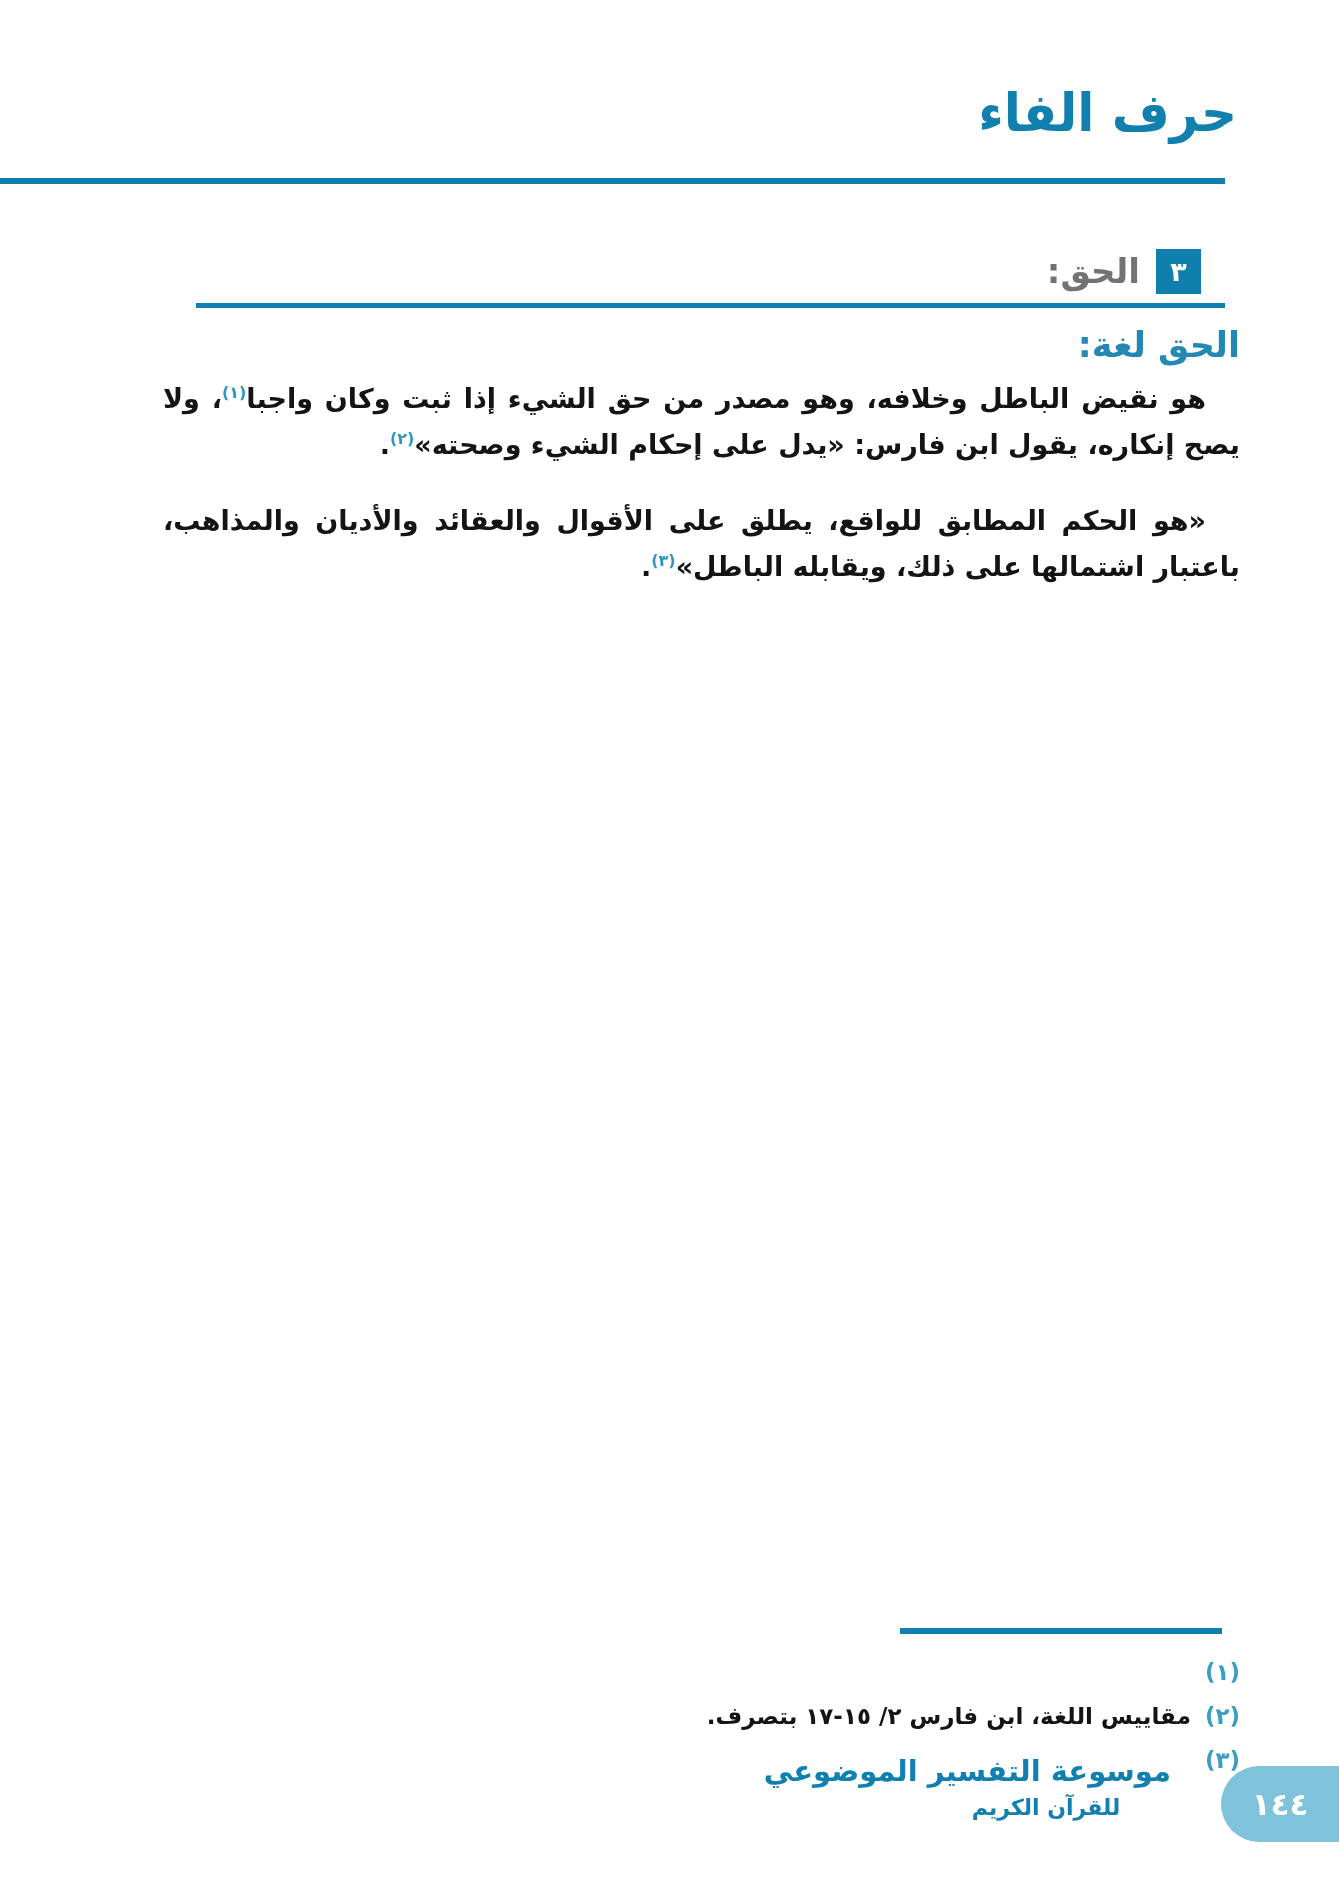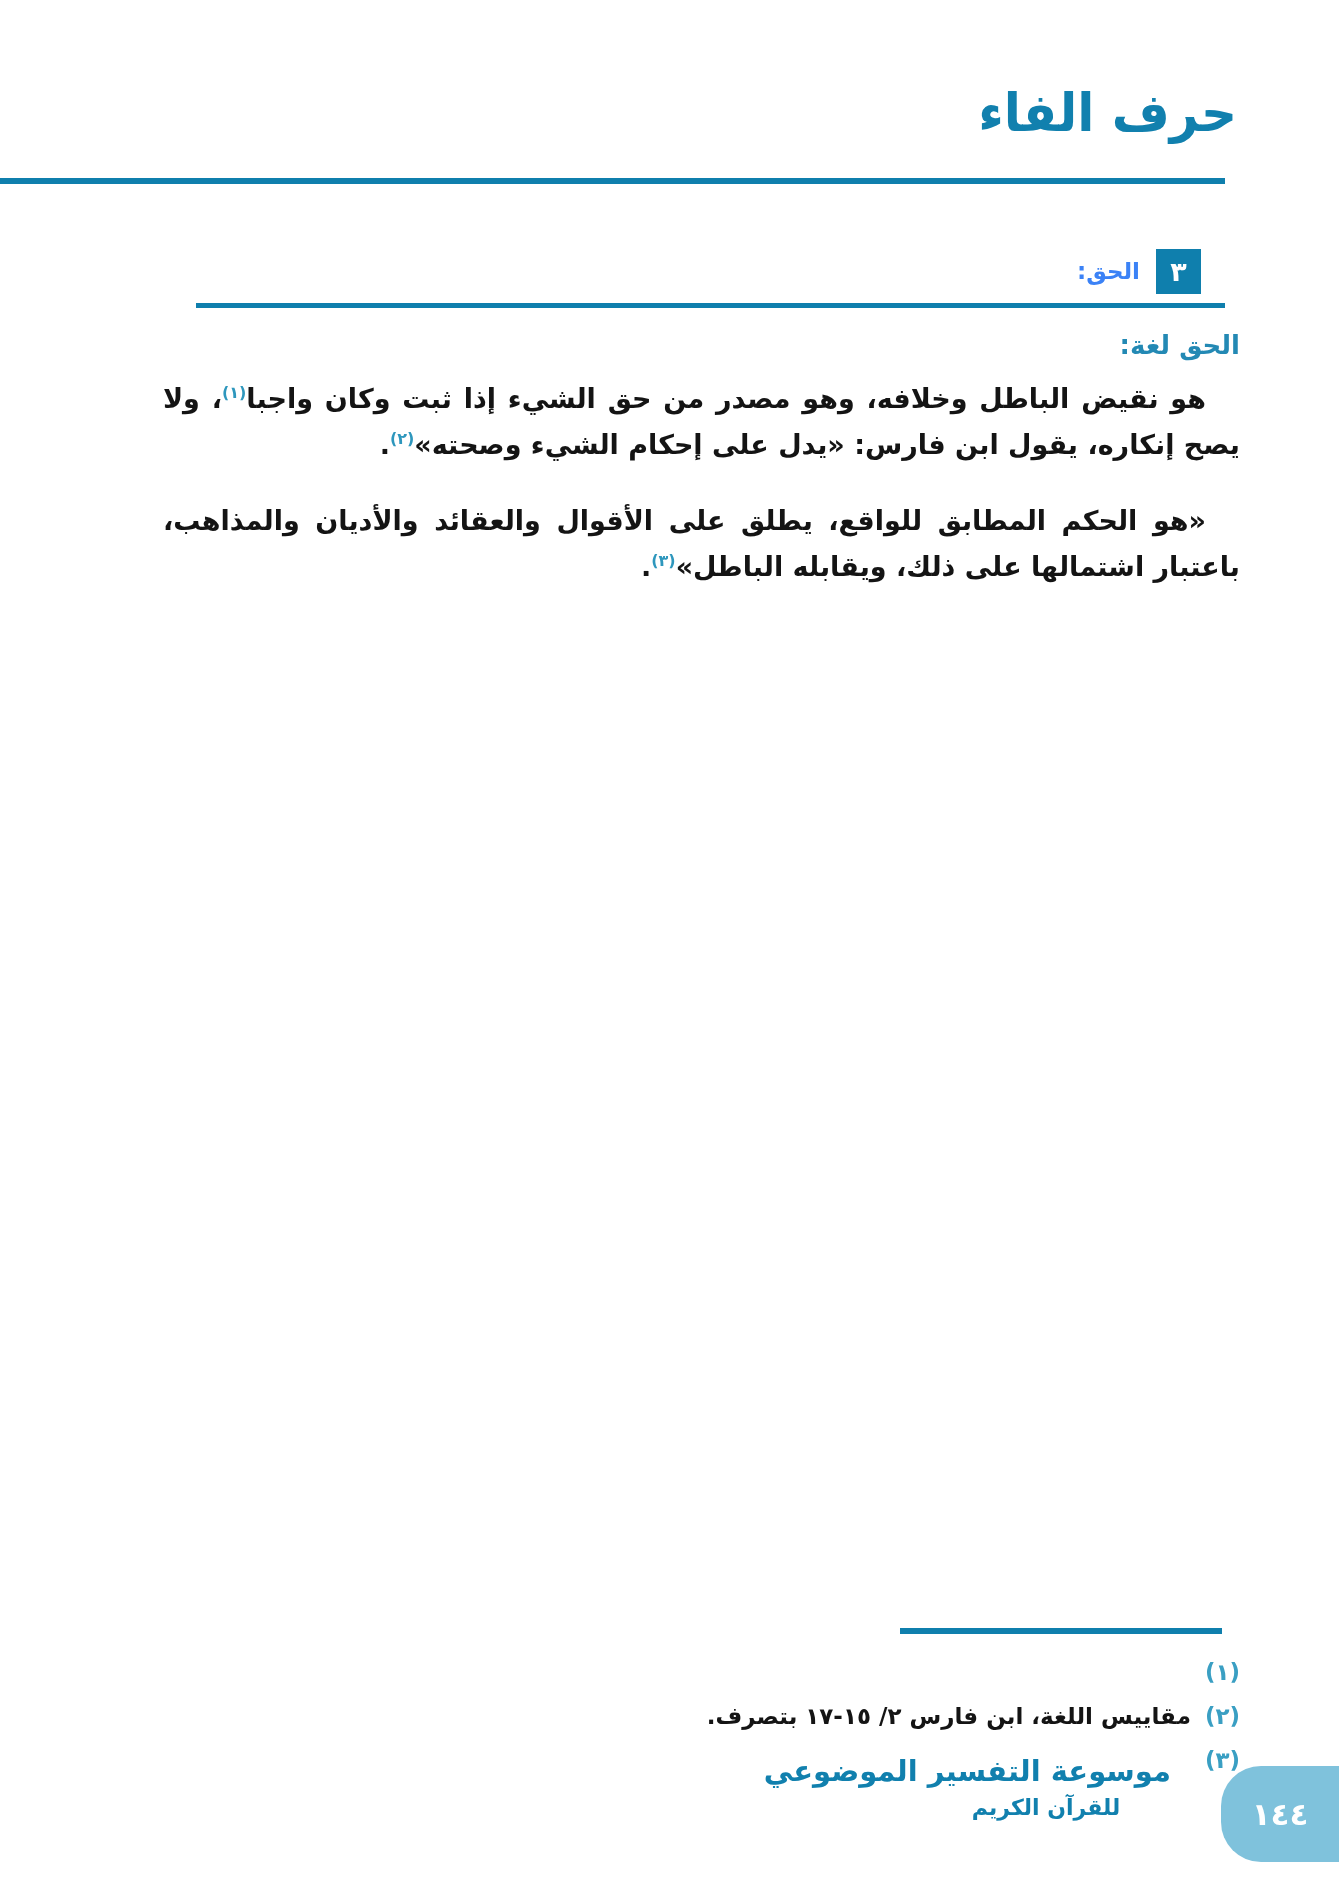--- a/index.html
+++ b/index.html
@@ -29,33 +29,33 @@
   .section-row{
     position:absolute;top:249px;right:138px;
     display:flex;align-items:center;gap:16px;
   }
   .section-num-box{
     width:45px;height:45px;background:#0f7fad;
     color:#ffffff;font-size:27px;font-weight:bold;
     display:flex;align-items:center;justify-content:center;
   }
   .section-title{
-    color:#3b82f6;font-size:23px;font-weight:bold;
+    color:#737373;font-size:34px;font-weight:bold;
     line-height:45px;white-space:nowrap;
   }
   .title-rule{
     position:absolute;top:303px;left:196px;
     width:1029px;height:5px;background:#0f7fad;
   }
   
   .content{
     position:absolute;top:326px;right:99px;left:163px;
   }
   .sub-heading{
-    color:#2389b4;font-size:26px;font-weight:bold;
+    color:#2389b4;font-size:35px;font-weight:bold;
     line-height:38px;margin:0 0 12px 0;
   }
   .body-par{
     font-size:27px;font-weight:bold;
     line-height:46px;
     text-align:justify;text-align-last:right;
     text-indent:34px;
     margin:0 0 30px 0;
     color:#141414;
   }
@@ -89,21 +89,21 @@
     font-size:29px;font-weight:bold;
     letter-spacing:-1px;white-space:nowrap;
     display:block;
   }
   .footer-logo .l2{
     font-size:22px;font-weight:bold;
     display:block;margin-top:8px;
   }
   .page-tab{
     position:absolute;top:1766px;right:0;
-    width:118px;height:96px;
+    width:118px;height:76px;
     background:#7fc2dc;
     border-radius:40px 0 0 40px;
     display:flex;align-items:center;justify-content:center;
     color:#ffffff;font-size:31px;font-weight:bold;
   }
 </style>
 </head>
 <body>
 
 <div class="page">

